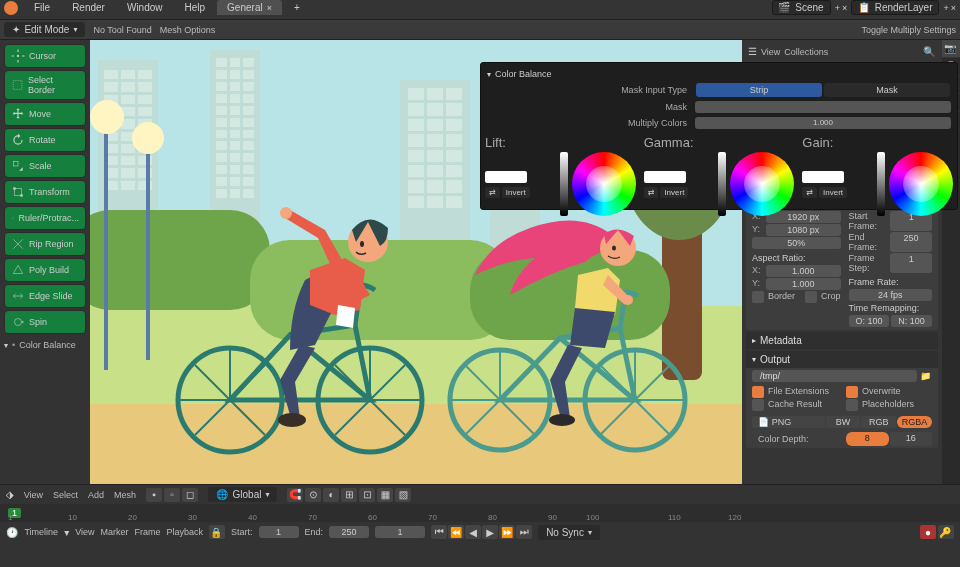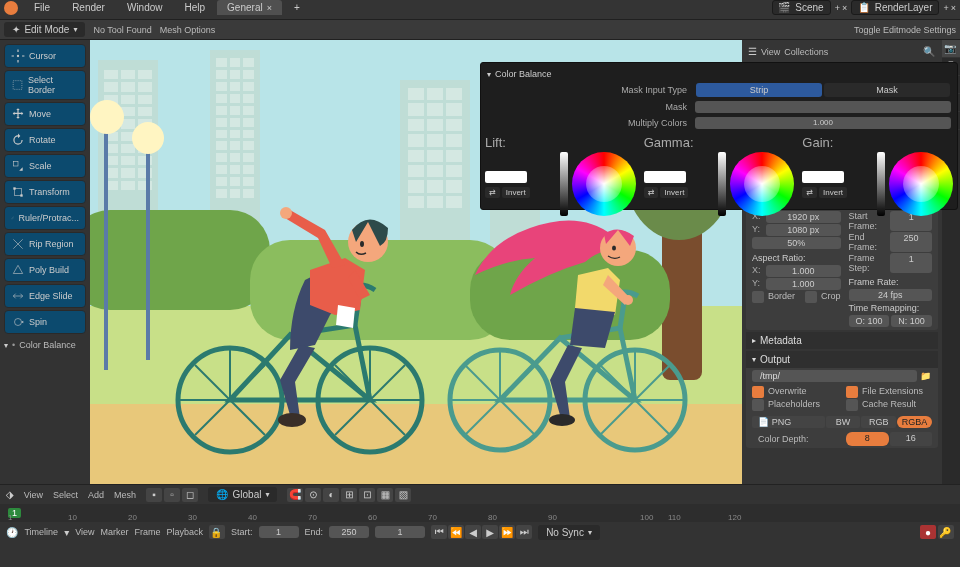--- a/index.html
+++ b/index.html
@@ -9,21 +9,21 @@
 .btn-menu { padding: 2px 10px; background: transparent; border: none; color: #ccc; border-radius: 3px; cursor: pointer; font-size: 10px; }
 .tab-active { background: #505050; padding: 2px 10px; border-radius: 3px 3px 0 0; display: flex; align-items: center; gap: 4px; }
 .x-btn { color: #ccc; cursor: pointer; font-size: 9px; }
 .topbar-right { margin-left: auto; display: flex; gap: 4px; align-items: center; }
 .scene-box { background: #2a2a2a; border: 1px solid #1a1a1a; border-radius: 3px; padding: 1px 6px; display: flex; align-items: center; gap: 4px; }
 .plus-x { display: flex; gap: 2px; }
 .row2 { height: 20px; background: #3a3a3a; display: flex; align-items: center; padding: 0 4px; border-bottom: 1px solid #202020; gap: 8px; }
 .dd { background: #2a2a2a; border-radius: 3px; padding: 2px 8px; display: flex; align-items: center; gap: 4px; }
 .main-area { display: flex; height: 444px; }
 .tool-sidebar { width: 90px; background: #333; display: flex; flex-direction: column; padding: 4px; gap: 2px; }
-.tool-btn { background: #0c4a6e; border: 1px solid #2a2a2a; border-radius: 4px; padding: 4px 6px; display: flex; align-items: center; gap: 4px; cursor: pointer; font-size: 9px; }
+.tool-btn { background: #15803d; border: 1px solid #2a2a2a; border-radius: 4px; padding: 4px 6px; display: flex; align-items: center; gap: 4px; cursor: pointer; font-size: 9px; }
 .tool-btn svg { width: 14px; height: 14px; fill: #ccc; }
 .viewport { flex: 1; background: #2a2a2a; position: relative; display: flex; flex-direction: column; }
 .vp-status { height: 16px; background: #2a2a2a; color: #aaa; font-size: 9px; padding: 2px 6px; display: flex; align-items: center; }
 .canvas { flex: 1; background: linear-gradient(#b8e4e8 0%, #b8e4e8 60%, #c8e088 60%); position: relative; overflow: hidden; }
 .right-panel { width: 200px; background: #353535; display: flex; flex-direction: column; }
 .outliner { height: 40px; border-bottom: 1px solid #222; padding: 4px; }
 .out-row { display: flex; align-items: center; gap: 4px; padding: 2px; }
 .props { flex: 1; padding: 4px; overflow-y: auto; }
 .prop-section { background: #3d3d3d; border-radius: 3px; margin-bottom: 2px; }
 .prop-header { padding: 3px 6px; background: #2f2f2f; font-size: 10px; color: #ddd; display: flex; align-items: center; gap: 4px; }
@@ -119,21 +119,21 @@
 </div>
 
 <div class="row2">
   <span class="dd">
     <span>✦</span>
     <span>Edit Mode</span>
     <span class="carat">▾</span>
   </span>
   <span class="lbl9">No Tool Found</span>
   <span class="lbl9">Mesh Options</span>
-  <span style="margin-left:auto" class="lbl9">Toggle Editmode Settings</span>
+  <span style="margin-left:auto" class="lbl9">Toggle Multiply Settings</span>
 </div>
 
 <div class="main-area">
 
   <div class="tool-sidebar">
     <div class="tool-btn">
         <svg viewBox="0 0 24 24">
           <circle cx="12" cy="12" r="2"></circle>
           <path d="M12 1v4M12 19v4M1 12h4M19 12h4" stroke="#ccc" stroke-width="2"></path>
         </svg>
@@ -572,35 +572,35 @@
               <span>Output</span>
             </div>
         <div class="prop-row">
               <span class="prop-value" style="text-align:left">/tmp/</span>
               <span style="color:#e8a23e">📁</span>
             </div>
         <div class="two-col">
           <div class="col">
             <div class="val-row" style="gap:4px">
                   <span class="check on-or"></span>
-                  <span class="lbl9">Overwrite</span>
+                  <span class="lbl9">File Extensions</span>
                 </div>
             <div class="val-row" style="gap:4px">
                   <span class="check"></span>
-                  <span class="lbl9">Placeholders</span>
+                  <span class="lbl9">Cache Result</span>
                 </div>
           </div>
           <div class="col">
             <div class="val-row" style="gap:4px">
                   <span class="check on-or"></span>
-                  <span class="lbl9">File Extensions</span>
+                  <span class="lbl9">Overwrite</span>
                 </div>
             <div class="val-row" style="gap:4px">
                   <span class="check"></span>
-                  <span class="lbl9">Cache Result</span>
+                  <span class="lbl9">Placeholders</span>
                 </div>
           </div>
         </div>
         <div class="fmt-row">
           <span class="fmt-btn" style="flex:2;text-align:left;padding-left:6px">📄 <span>PNG</span></span>
           <span class="fmt-btn">BW</span>
           <span class="fmt-btn">RGB</span>
           <span class="fmt-btn active">RGBA</span>
         </div>
         <div class="fmt-row">
@@ -654,21 +654,21 @@
       <span class="ruler-mark" style="left: 8px;">1</span>
       <span class="ruler-mark" style="left: 68px;">10</span>
       <span class="ruler-mark" style="left: 128px;">20</span>
       <span class="ruler-mark" style="left: 188px;">30</span>
       <span class="ruler-mark" style="left: 248px;">40</span>
       <span class="ruler-mark" style="left: 308px;">70</span>
       <span class="ruler-mark" style="left: 368px;">60</span>
       <span class="ruler-mark" style="left: 428px;">70</span>
       <span class="ruler-mark" style="left: 488px;">80</span>
       <span class="ruler-mark" style="left: 548px;">90</span>
-      <span class="ruler-mark" style="left: 640px;">100</span>
+      <span class="ruler-mark" style="left: 586px;">100</span>
       <span class="ruler-mark" style="left: 668px;">110</span>
       <span class="ruler-mark" style="left: 728px;">120</span>
     </div>
 </div>
 
 <div class="timeline-bar">
   <span>🕐</span>
   <span class="lbl9">Timeline</span>
   <span>▾</span>
   <span class="lbl9">View</span>

